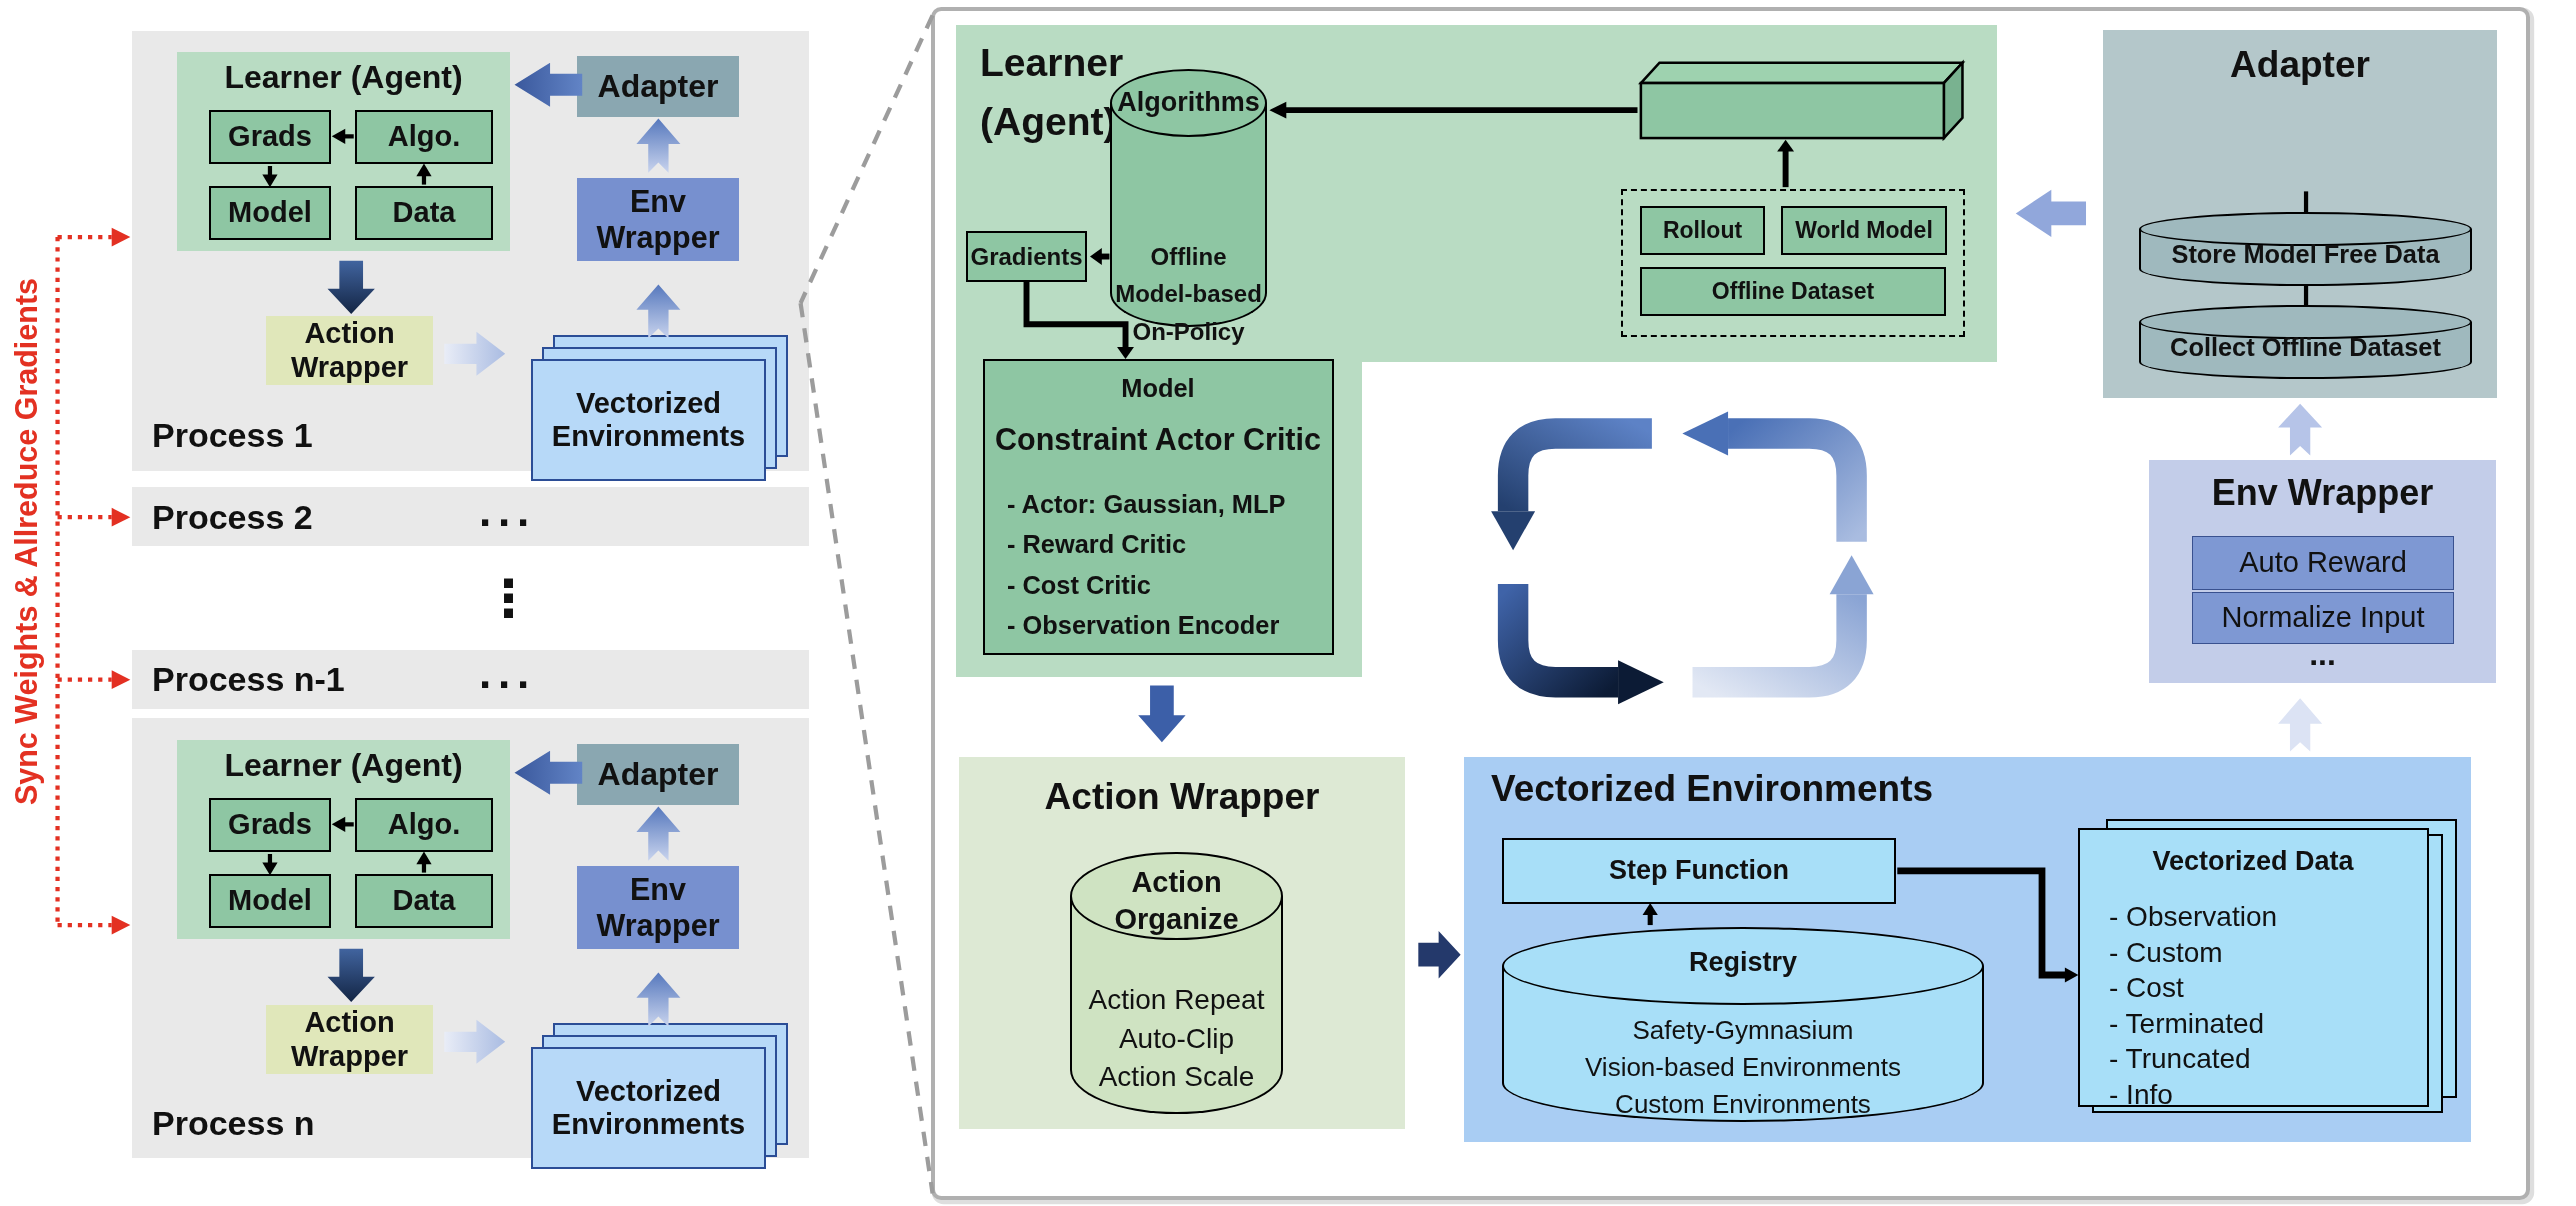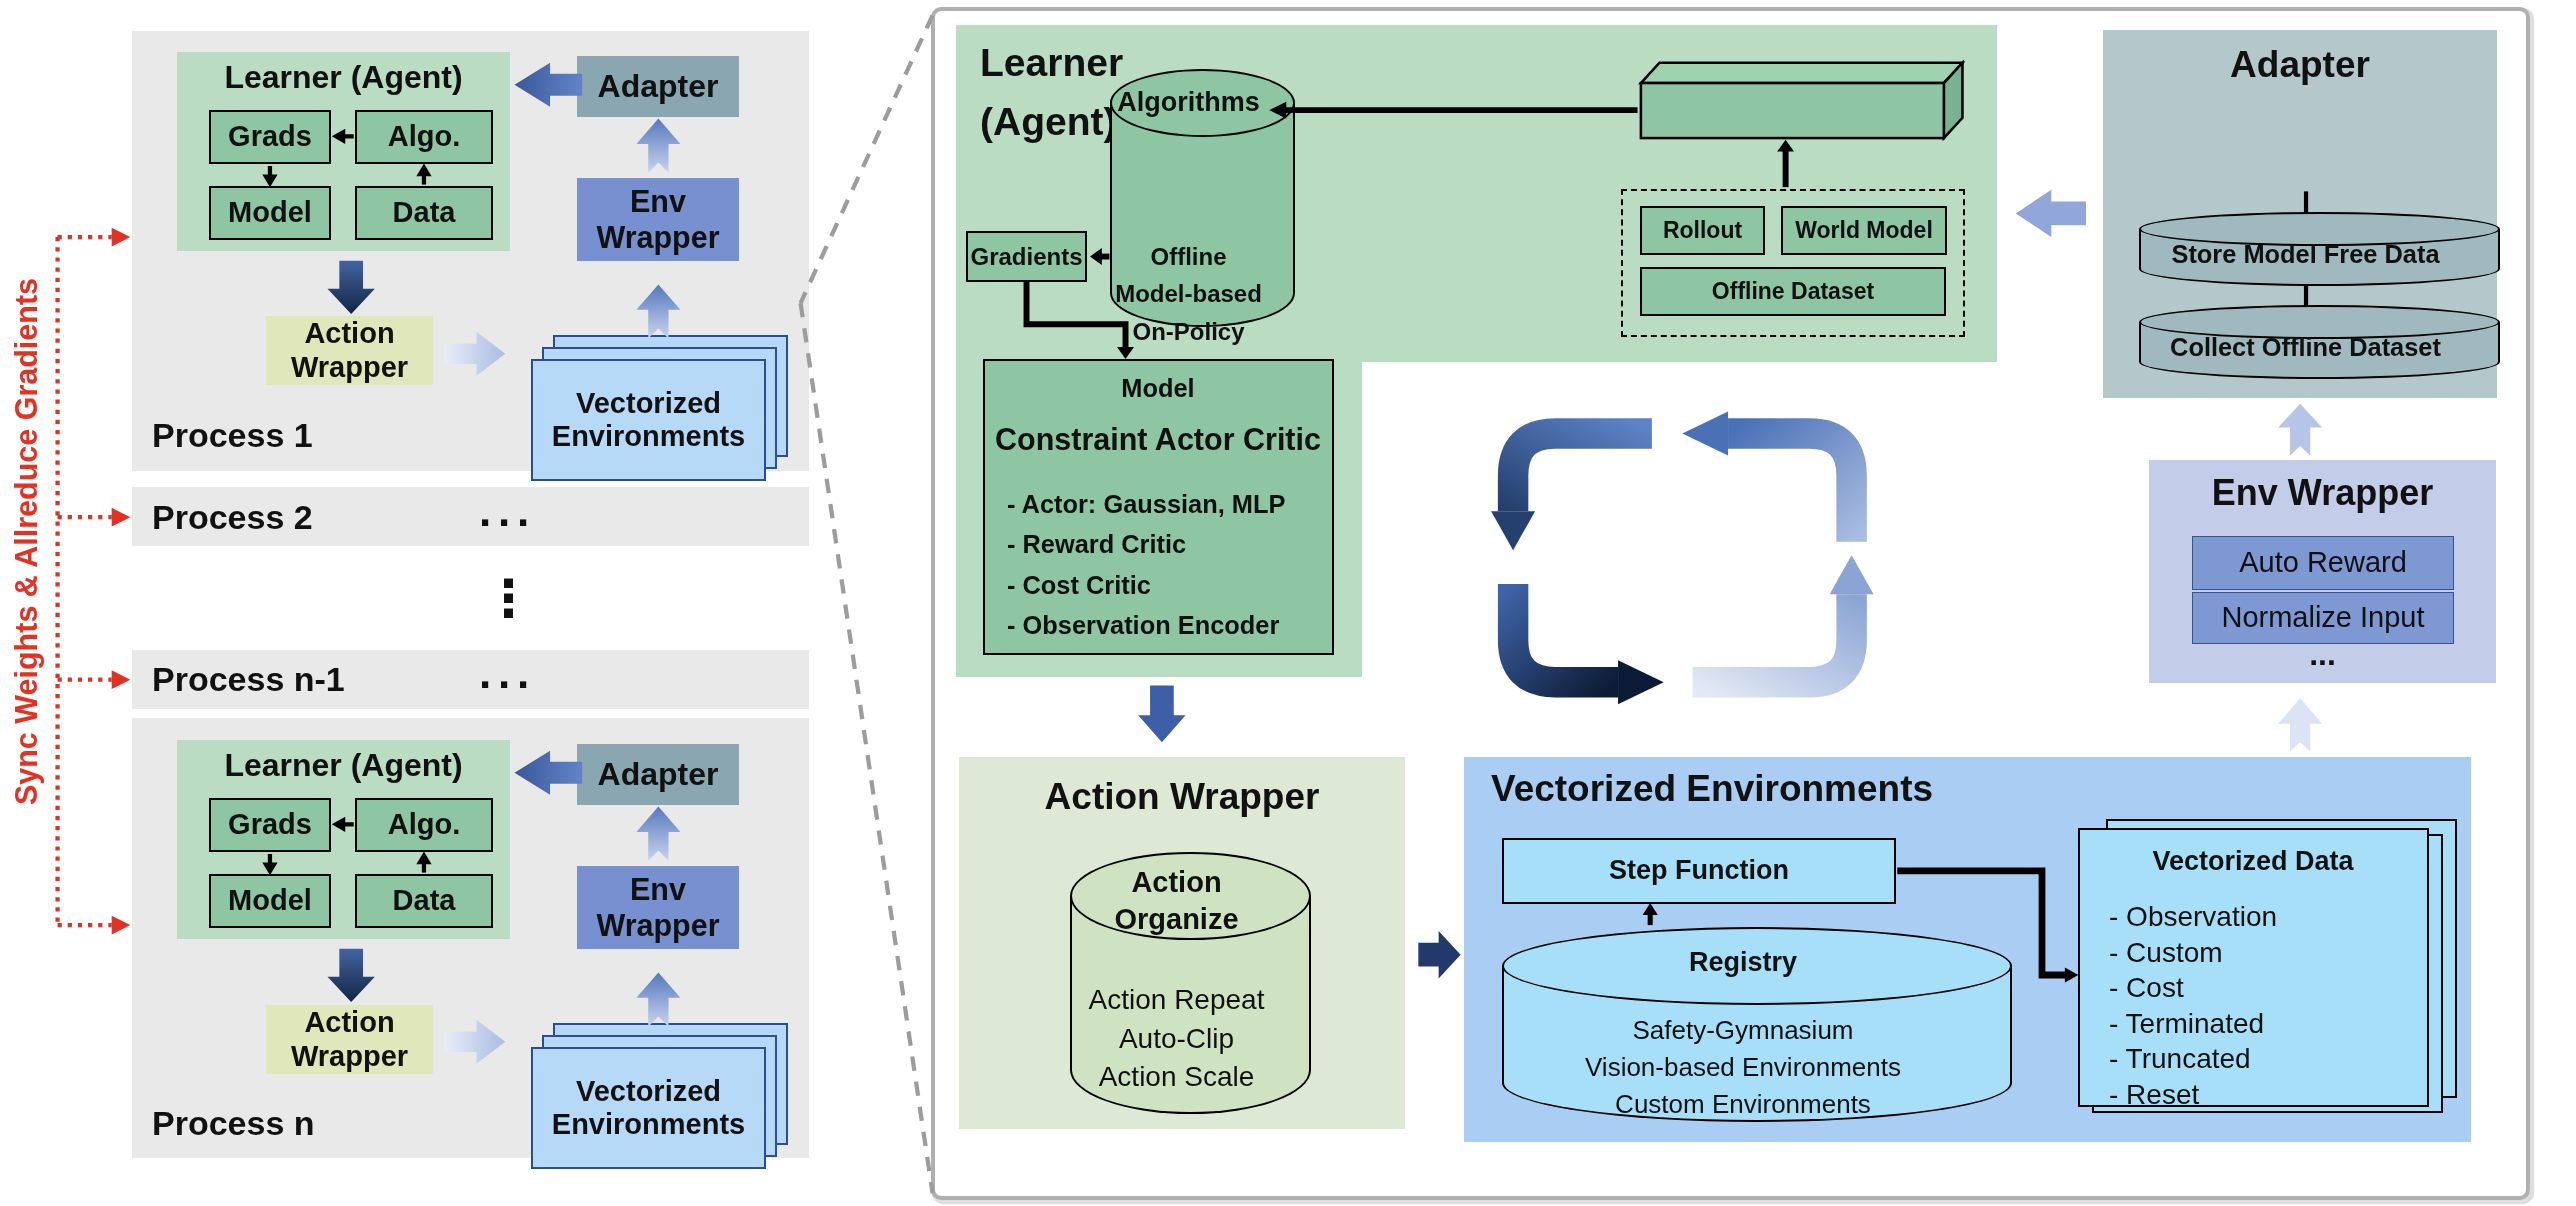--- a/index.html
+++ b/index.html
@@ -3,21 +3,21 @@
 <meta charset="utf-8">
 <style>
   html,body{margin:0;padding:0;background:#ffffff;}
   #canvas{position:relative;width:2576px;height:1207px;background:#ffffff;overflow:hidden;
           font-family:"Liberation Sans","DejaVu Sans",sans-serif;color:#111;}
   .panel{position:absolute;box-sizing:border-box;}
   .box{position:absolute;box-sizing:border-box;border:2.5px solid #000;display:flex;
        align-items:center;justify-content:center;text-align:center;font-weight:700;line-height:1.15;}
   .txt{position:absolute;font-weight:700;line-height:1.15;}
   .ctr{display:flex;align-items:center;justify-content:center;text-align:center;}
-  .cyl{position:absolute;padding-left:28px;}
+  .cyl{position:absolute;}
   .cyl-top{position:absolute;left:0;right:0;top:0;height:calc(var(--ry)*2);background:var(--fill);
            border:2.5px solid #000;border-radius:50%;box-sizing:border-box;z-index:2;}
   .cyl-body{position:absolute;left:0;right:0;top:var(--ry);bottom:0;background:var(--fill);
             border:2.5px solid #000;border-top:none;box-sizing:border-box;z-index:1;
             border-radius:0 0 50% 50% / 0 0 var(--ry) var(--ry);}
   .cyl-content{position:absolute;left:0;right:0;top:0;bottom:0;z-index:3;}
   .stackcard{position:absolute;box-sizing:border-box;border:2.5px solid #000;}
   svg{position:absolute;left:0;top:0;z-index:6;pointer-events:none;}
   .z2{z-index:4;} .under{z-index:1;}
 </style>
@@ -164,21 +164,21 @@
 
   <div class="stackcard z2" style="left:2106px;top:819px;width:351px;height:279px;background:#a8dff8;"></div>
   <div class="stackcard z2" style="left:2092px;top:834px;width:351px;height:279px;background:#a8dff8;"></div>
   <div class="stackcard z2" style="left:2078px;top:828px;width:351px;height:279px;background:#a8dff8;">
     <div class="txt ctr" style="left:0;top:13.5px;width:346px;height:36px;font-size:27px;">Vectorized Data</div>
     <div class="txt" style="left:29px;top:71px;width:305px;font-size:28px;font-weight:400;">- Observation</div>
     <div class="txt" style="left:29px;top:107px;width:305px;font-size:28px;font-weight:400;">- Custom</div>
     <div class="txt" style="left:29px;top:142px;width:305px;font-size:28px;font-weight:400;">- Cost</div>
     <div class="txt" style="left:29px;top:178px;width:305px;font-size:28px;font-weight:400;">- Terminated</div>
     <div class="txt" style="left:29px;top:213px;width:305px;font-size:28px;font-weight:400;">- Truncated</div>
-    <div class="txt" style="left:29px;top:249px;width:305px;font-size:28px;font-weight:400;">- Reset</div>
+    <div class="txt" style="left:29px;top:249px;width:305px;font-size:28px;font-weight:400;">- Info</div>
   </div>
 
   <svg width="2576" height="1207" viewBox="0 0 3044 1426">
     <defs>
       <linearGradient id="gUp" x1="0" y1="1" x2="0" y2="0">
         <stop offset="0" stop-color="#c9d4ee"></stop>
           <stop offset="1" stop-color="#5678bd"></stop>
       </linearGradient>
       <linearGradient id="gLeftBig" x1="1" y1="0" x2="0" y2="0">
         <stop offset="0" stop-color="#6284c6"></stop>

